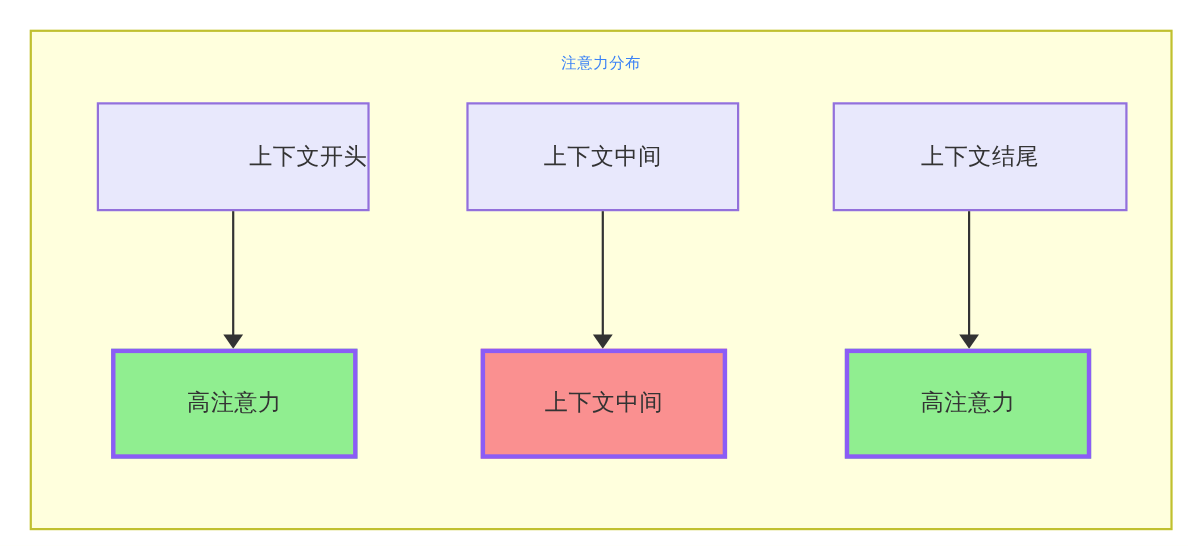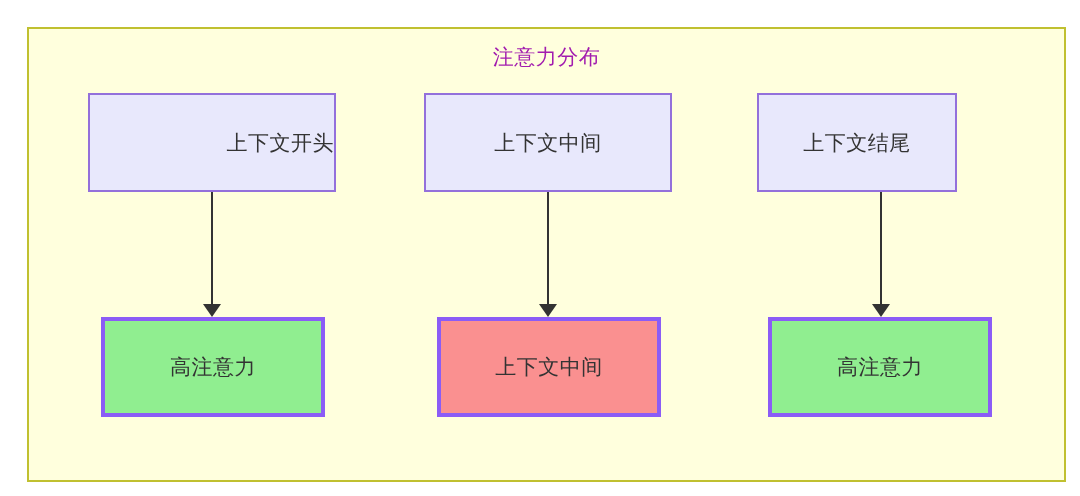--- a/index.html
+++ b/index.html
@@ -29,23 +29,23 @@
     background: #ffffdd;
     border: 2px solid #c0c030;
   }
 
   .container-title {
     position: absolute;
     left: 0;
     top: 14px;
     width: 100%;
     text-align: center;
-    font-size: 21px;
+    font-size: 14px;
     line-height: 28px;
-    color: #a21caf;
+    color: #3b82f6;
     letter-spacing: 0.5px;
     white-space: nowrap;
   }
 
   
   .node {
     position: absolute;
     display: flex;
     align-items: center;
     justify-content: center;
@@ -95,21 +95,21 @@
     <div class="container-title">注意力分布</div>
 
     <div class="node context" style="left:59px; top:64px; width:248px; height:99px;justify-content:flex-end;">
       <span>上下文开头</span>
     </div>
 
     <div class="node context" style="left:395px; top:64px; width:248px; height:99px;">
       <span>上下文中间</span>
     </div>
 
-    <div class="node context" style="left:728px; top:64px; width:200px; height:99px;">
+    <div class="node context" style="left:728px; top:64px; width:268px; height:99px;">
       <span>上下文结尾</span>
     </div>
 
     <div class="edge" style="left:182px; top:163px; height:113px;"></div>
     <div class="edge-head" style="left:174px; top:275px;"></div>
 
     <div class="edge" style="left:518px; top:163px; height:113px;"></div>
     <div class="edge-head" style="left:510px; top:275px;"></div>
 
     <div class="edge" style="left:851px; top:163px; height:113px;"></div>

